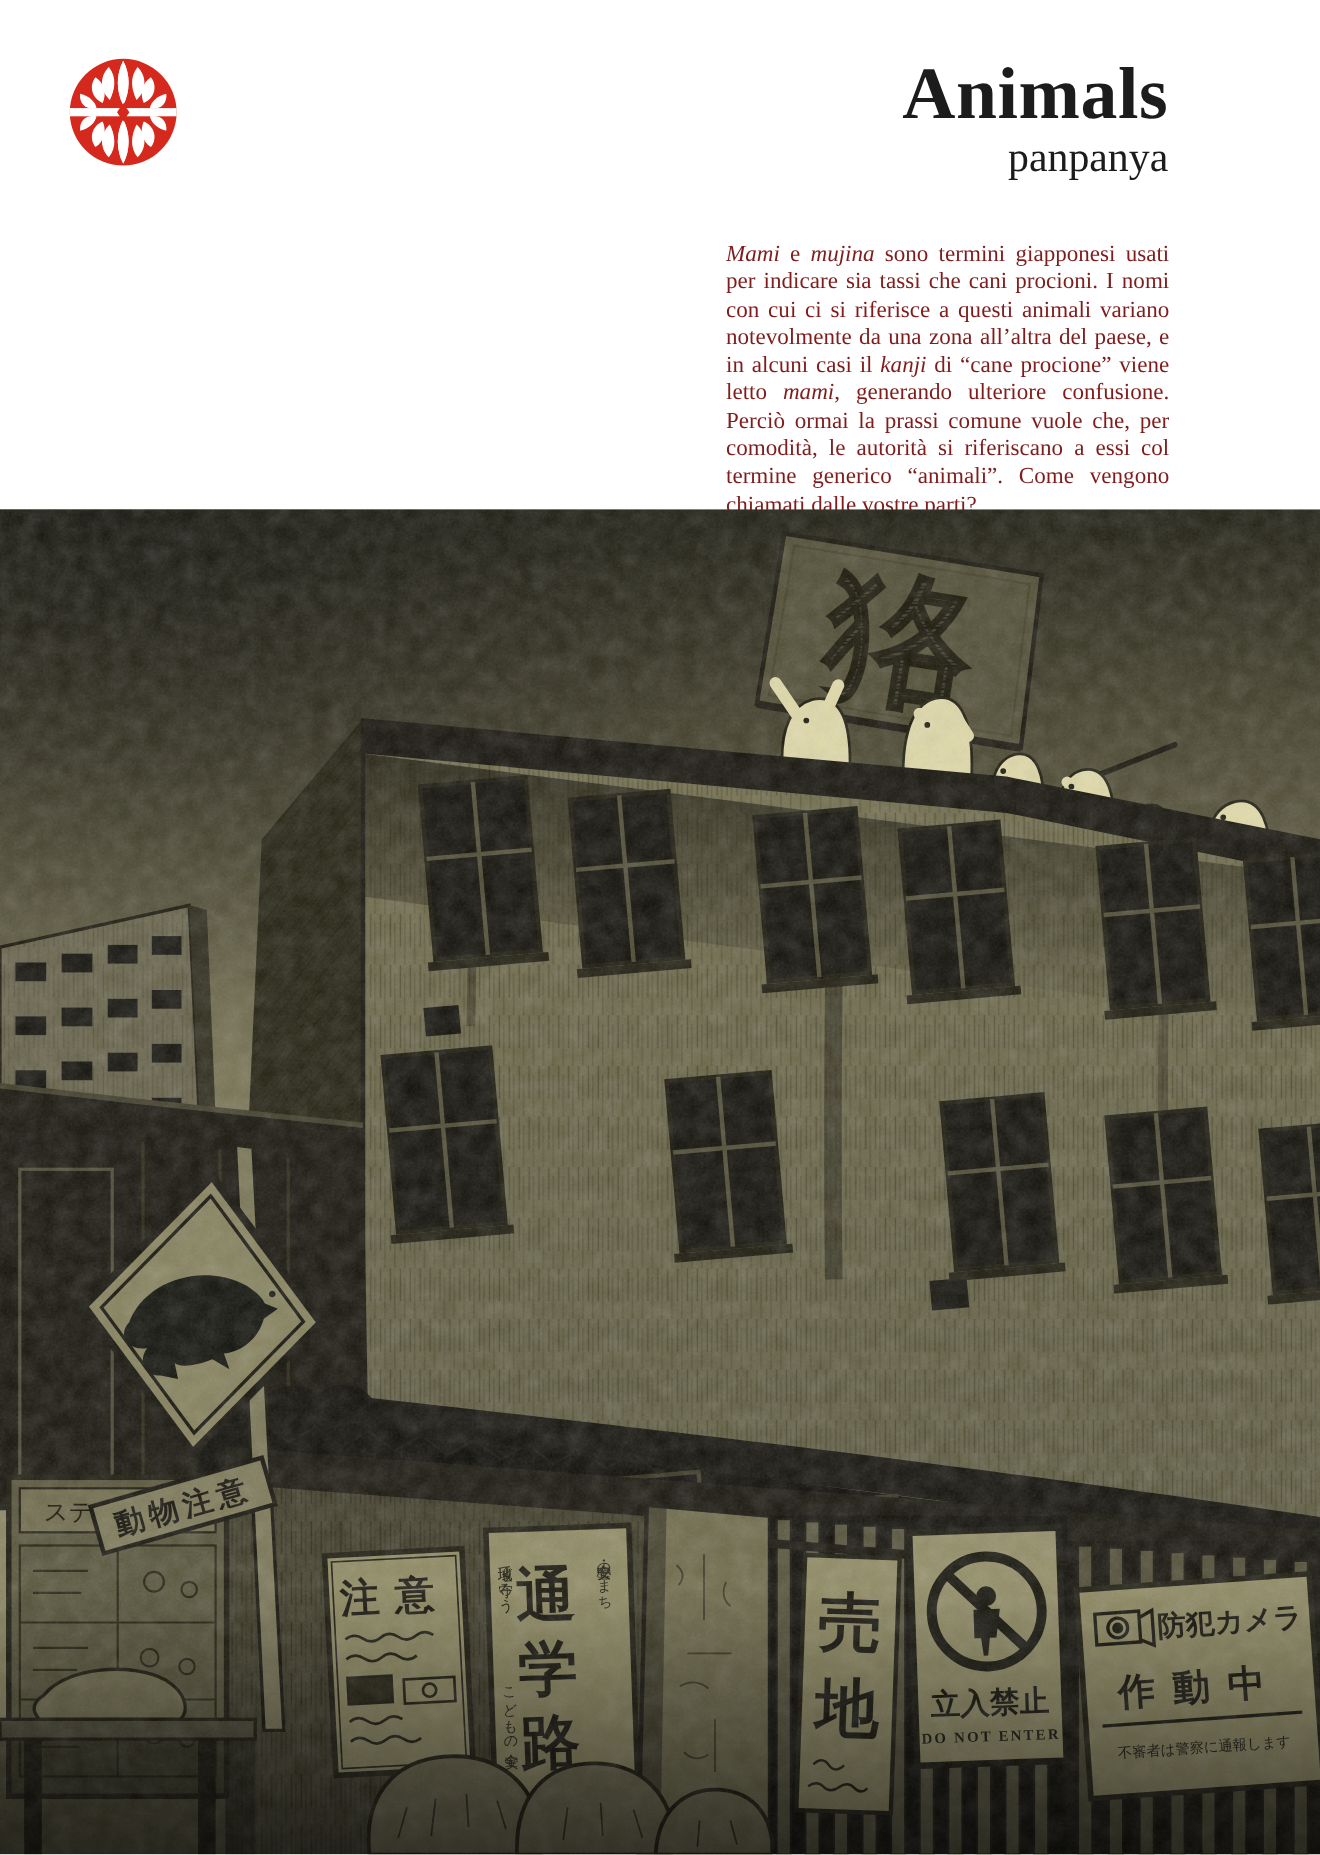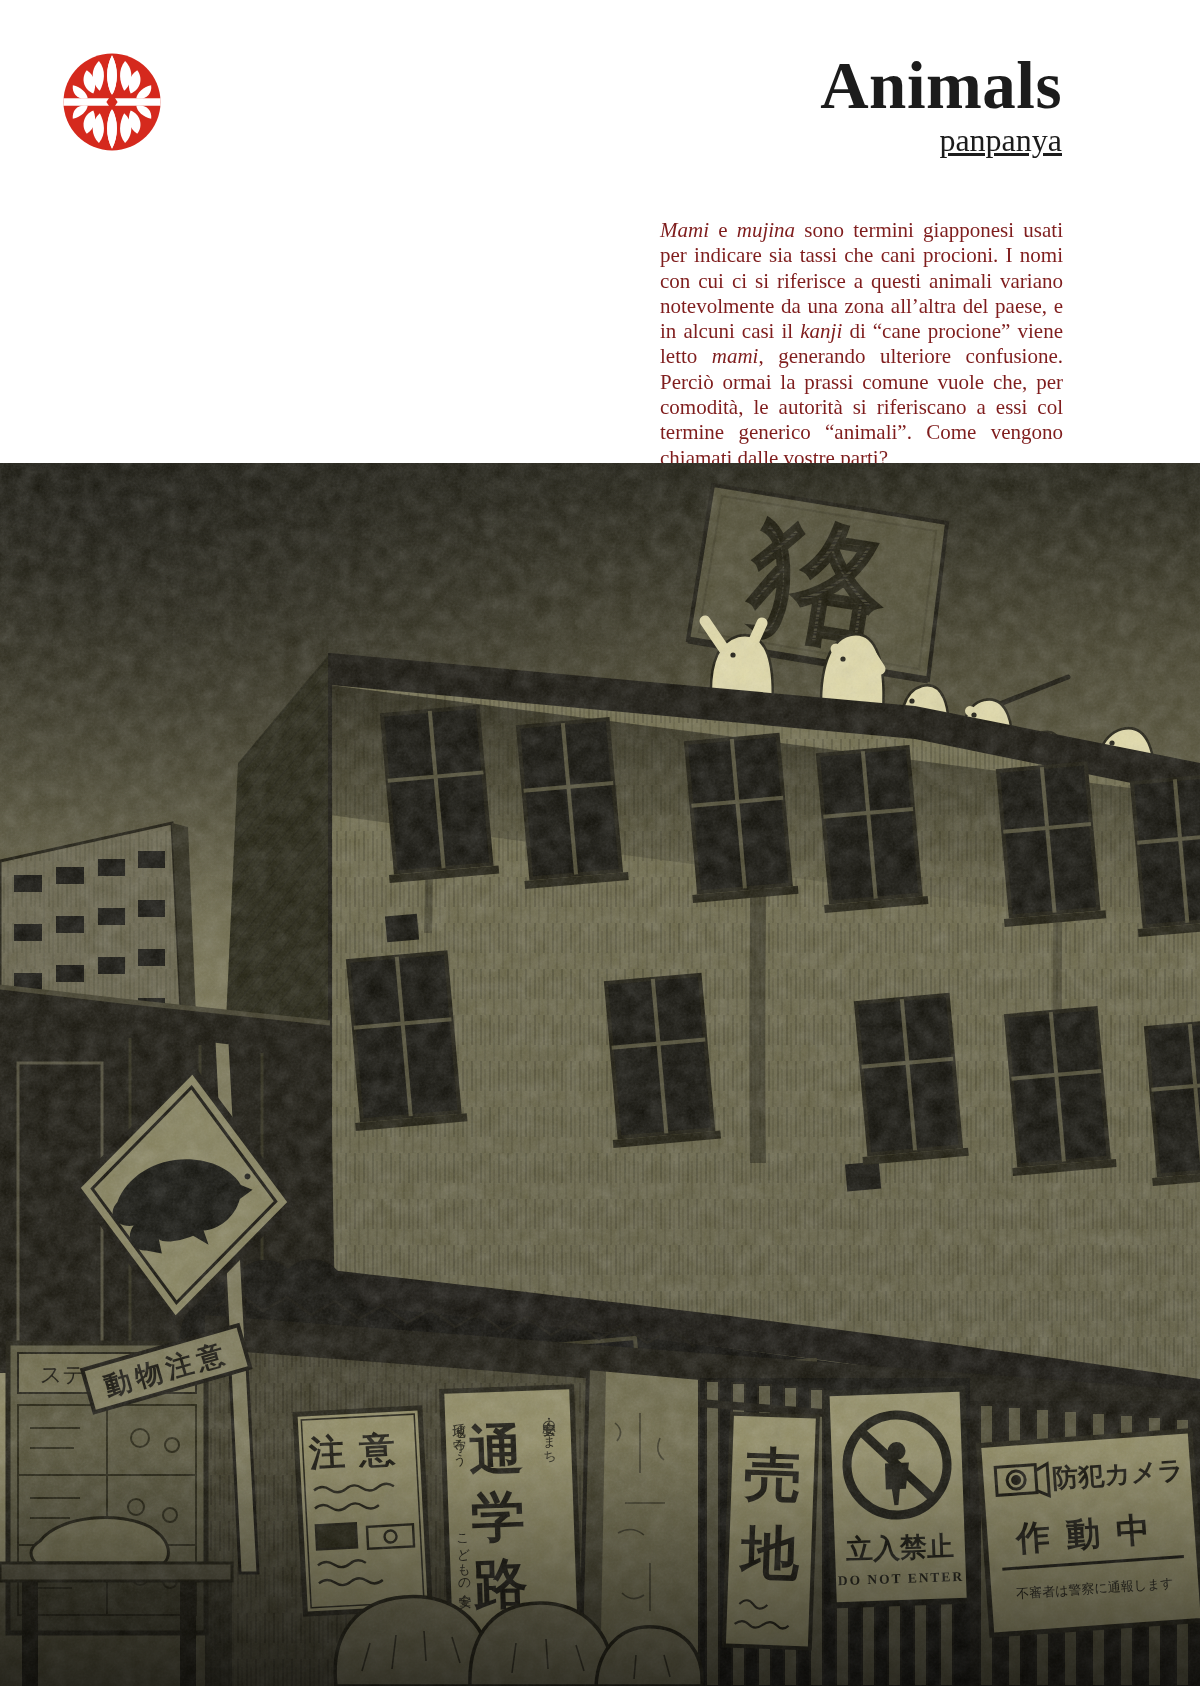--- a/index.html
+++ b/index.html
@@ -2,21 +2,21 @@
 <html><head>
 <meta charset="utf-8">
 <style>
   html,body{margin:0;padding:0;background:#e9e9e9;}
   .page{position:relative;width:1200px;height:1686px;background:#ffffff;overflow:hidden;
         font-family:"Liberation Serif", serif;}
   
   .logo{position:absolute;left:56px;top:46px;width:112px;height:112px;}
   .titleblock{position:absolute;top:52px;right:138px;text-align:right;color:#1c1c1c;}
   .title{font-size:67px;line-height:1.0;font-weight:700;letter-spacing:.5px;}
-  .author{font-size:32px;line-height:1.1;margin-top:4px;text-decoration:underline;}
+  .author{font-size:38px;line-height:1.1;margin-top:4px;}
   .intro{position:absolute;left:660px;top:197px;width:403px;text-align:justify;
          font-size:21px;line-height:1.205;color:#7f1d1d;}
   .intro .it{font-style:italic;}
   
   .art{position:absolute;left:0;top:463px;width:1200px;height:1223px;}
   svg{display:block;}
   svg text{font-family:"Liberation Serif","DejaVu Sans",sans-serif;}
   .vt{writing-mode:vertical-rl;text-orientation:upright;}
 </style>
 </head>

